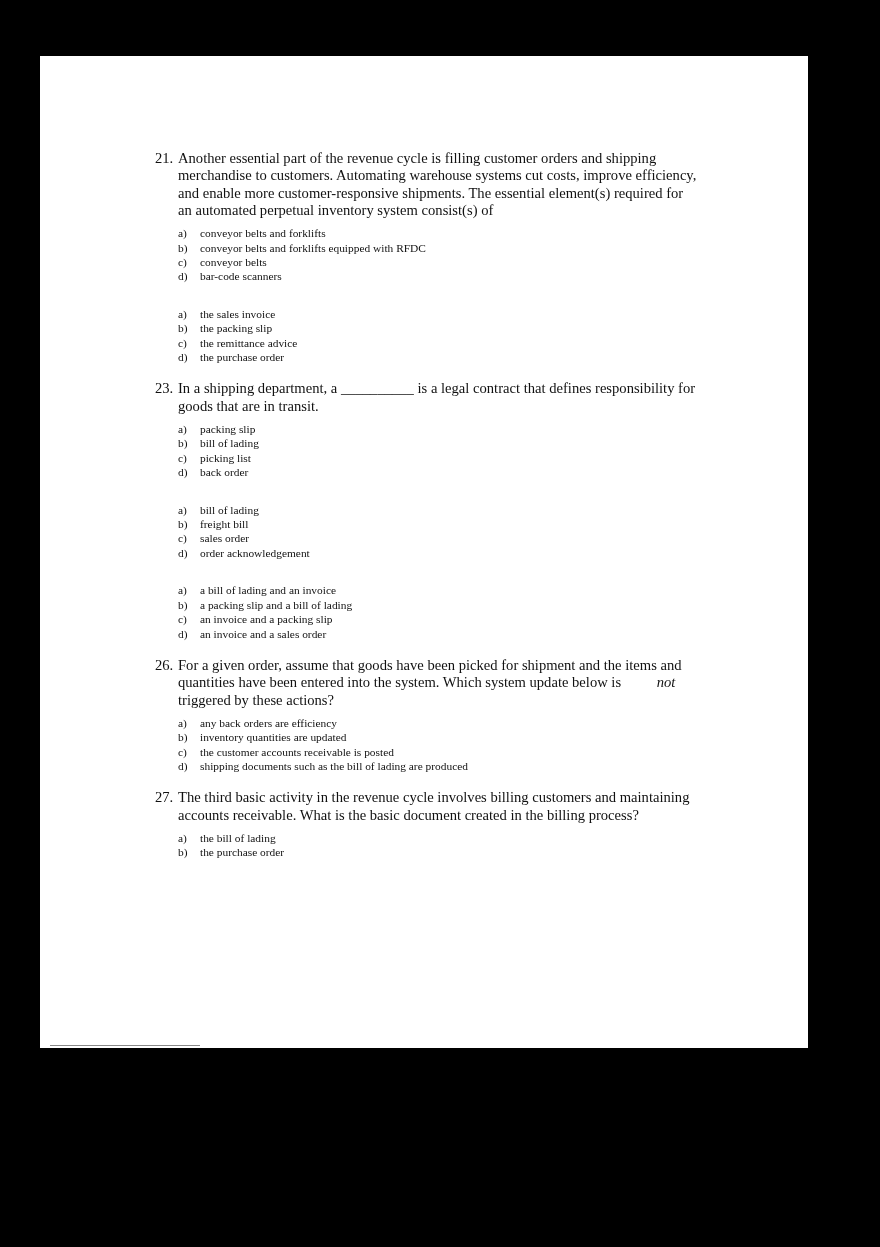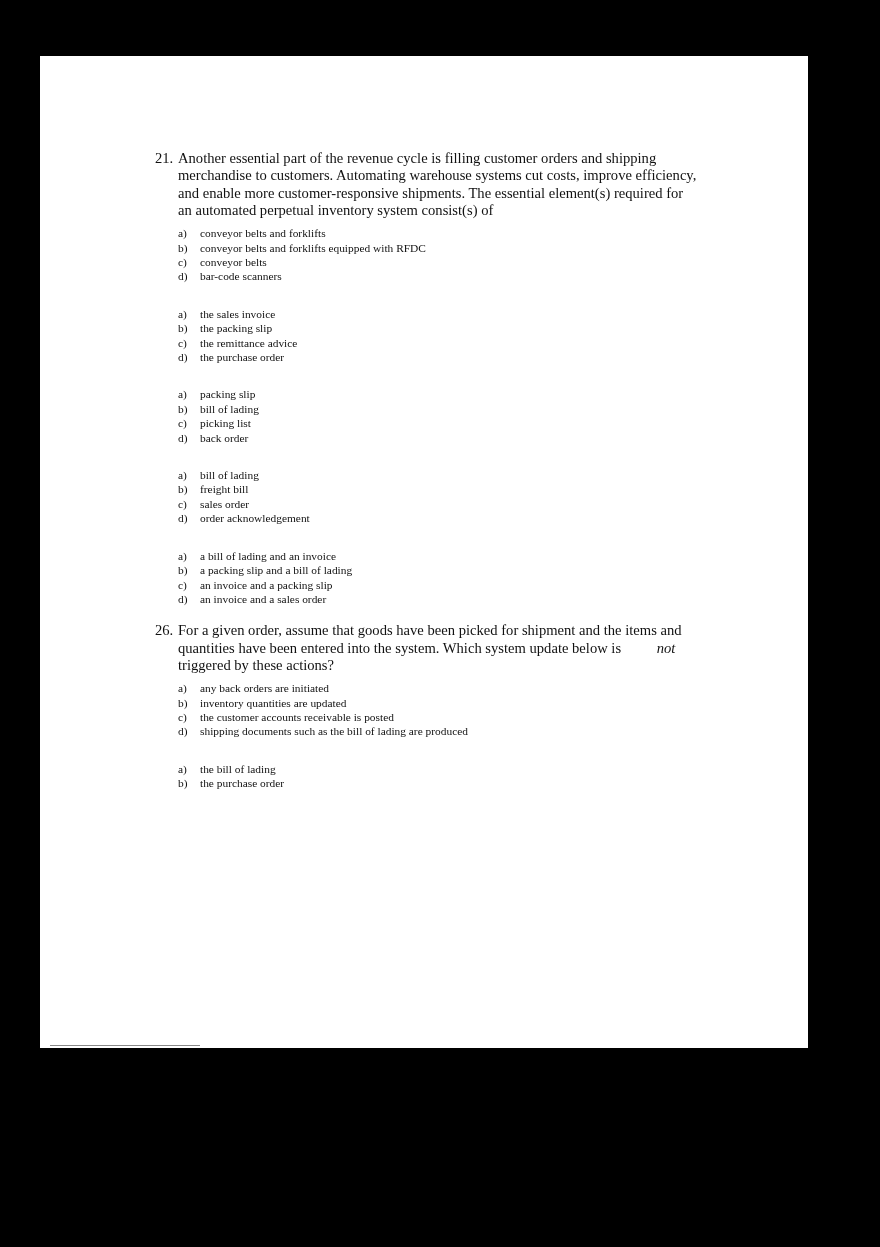--- a/index.html
+++ b/index.html
@@ -126,20 +126,24 @@
           </li>
         <li class="option">
             <span class="opt-letter">d)</span>
             <span class="opt-text">the purchase order</span>
           </li>
       </ul>
     </div>
     <div class="gap"></div>
 
     <div class="question">
+      <div class="q-head">
+        <span class="q-num">23.</span>
+        <span class="q-text">In a shipping department, a __________ is a legal contract that defines responsibility for goods that are in transit.</span>
+      </div>
       <ul class="options">
         <li class="option">
             <span class="opt-letter">a)</span>
             <span class="opt-text">packing slip</span>
           </li>
         <li class="option">
             <span class="opt-letter">b)</span>
             <span class="opt-text">bill of lading</span>
           </li>
         <li class="option">
@@ -199,39 +203,43 @@
     <div class="gap"></div>
 
     <div class="question">
       <div class="q-head">
         <span class="q-num">26.</span>
         <span class="q-text"><span>For a given order, assume that goods have been picked for shipment and the items and quantities have been entered into the system.  Which system update below is </span><em>not</em><span> triggered by these actions?</span></span>
       </div>
       <ul class="options">
         <li class="option">
             <span class="opt-letter">a)</span>
-            <span class="opt-text">any back orders are initiated</span>
+            <span class="opt-text">any back orders are efficiency</span>
           </li>
         <li class="option">
             <span class="opt-letter">b)</span>
             <span class="opt-text">inventory quantities are updated</span>
           </li>
         <li class="option">
             <span class="opt-letter">c)</span>
             <span class="opt-text">the customer accounts receivable is posted</span>
           </li>
         <li class="option">
             <span class="opt-letter">d)</span>
             <span class="opt-text">shipping documents such as the bill of lading are produced</span>
           </li>
       </ul>
     </div>
     <div class="gap"></div>
 
     <div class="question">
+      <div class="q-head">
+        <span class="q-num">27.</span>
+        <span class="q-text">The third basic activity in the revenue cycle involves billing customers and maintaining accounts receivable.  What is the basic document created in the billing process?</span>
+      </div>
       <ul class="options">
         <li class="option">
             <span class="opt-letter">a)</span>
             <span class="opt-text">the bill of lading</span>
           </li>
         <li class="option">
             <span class="opt-letter">b)</span>
             <span class="opt-text">the purchase order</span>
           </li>
       </ul>

